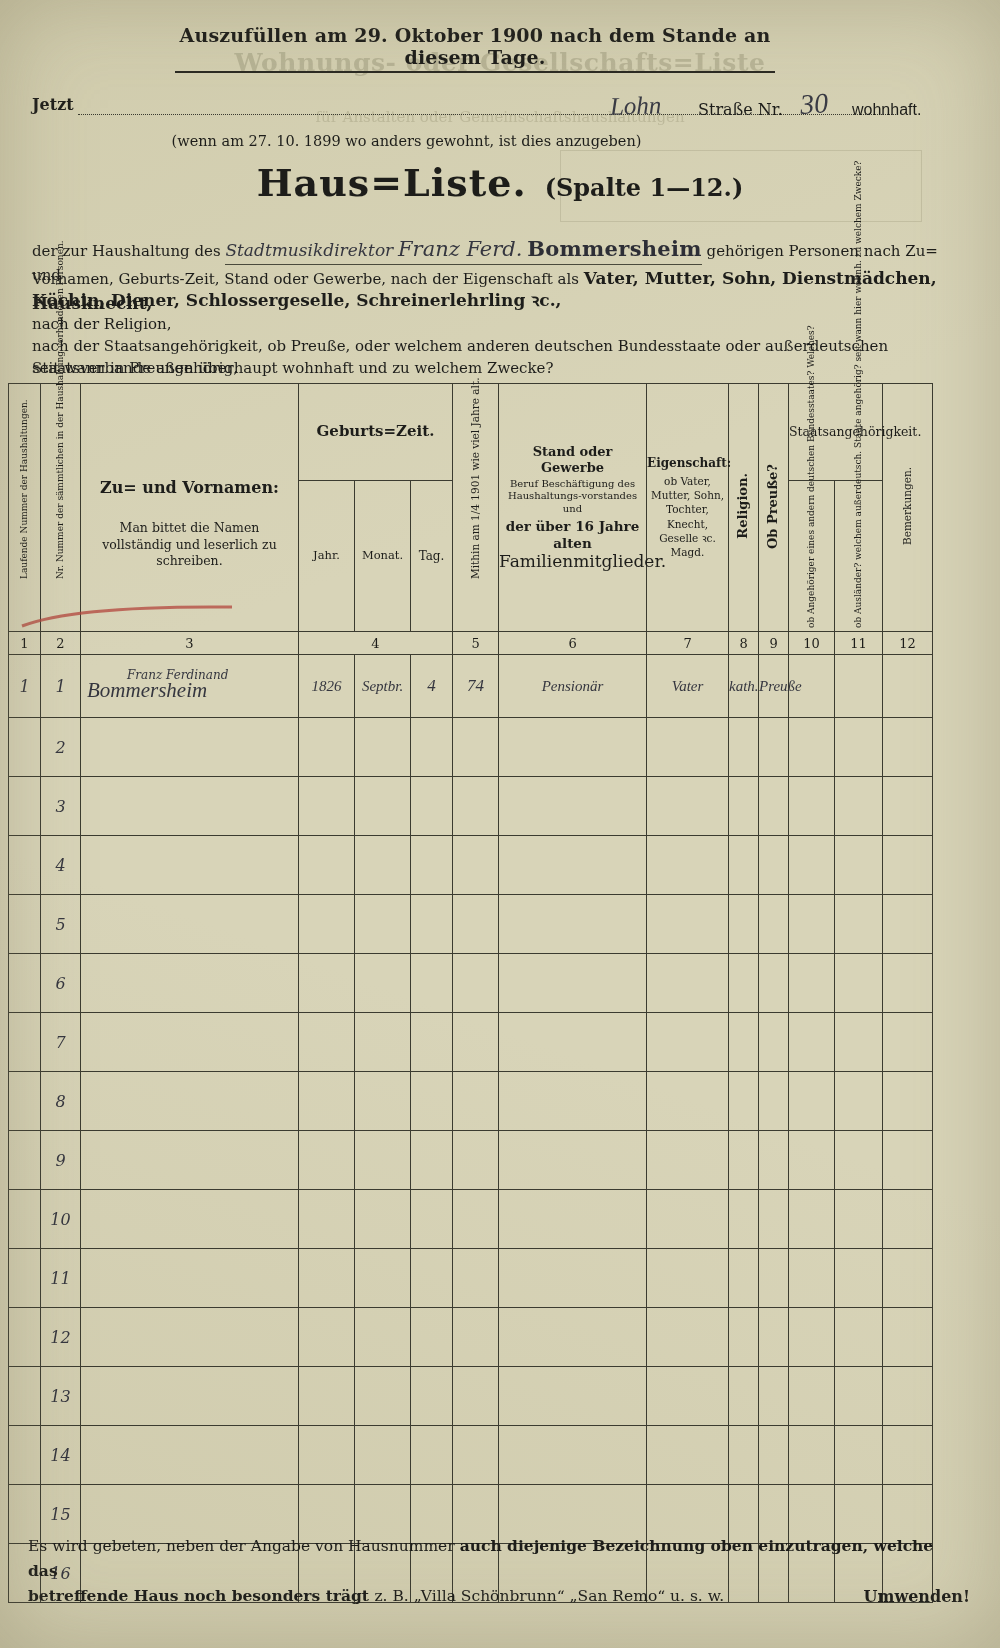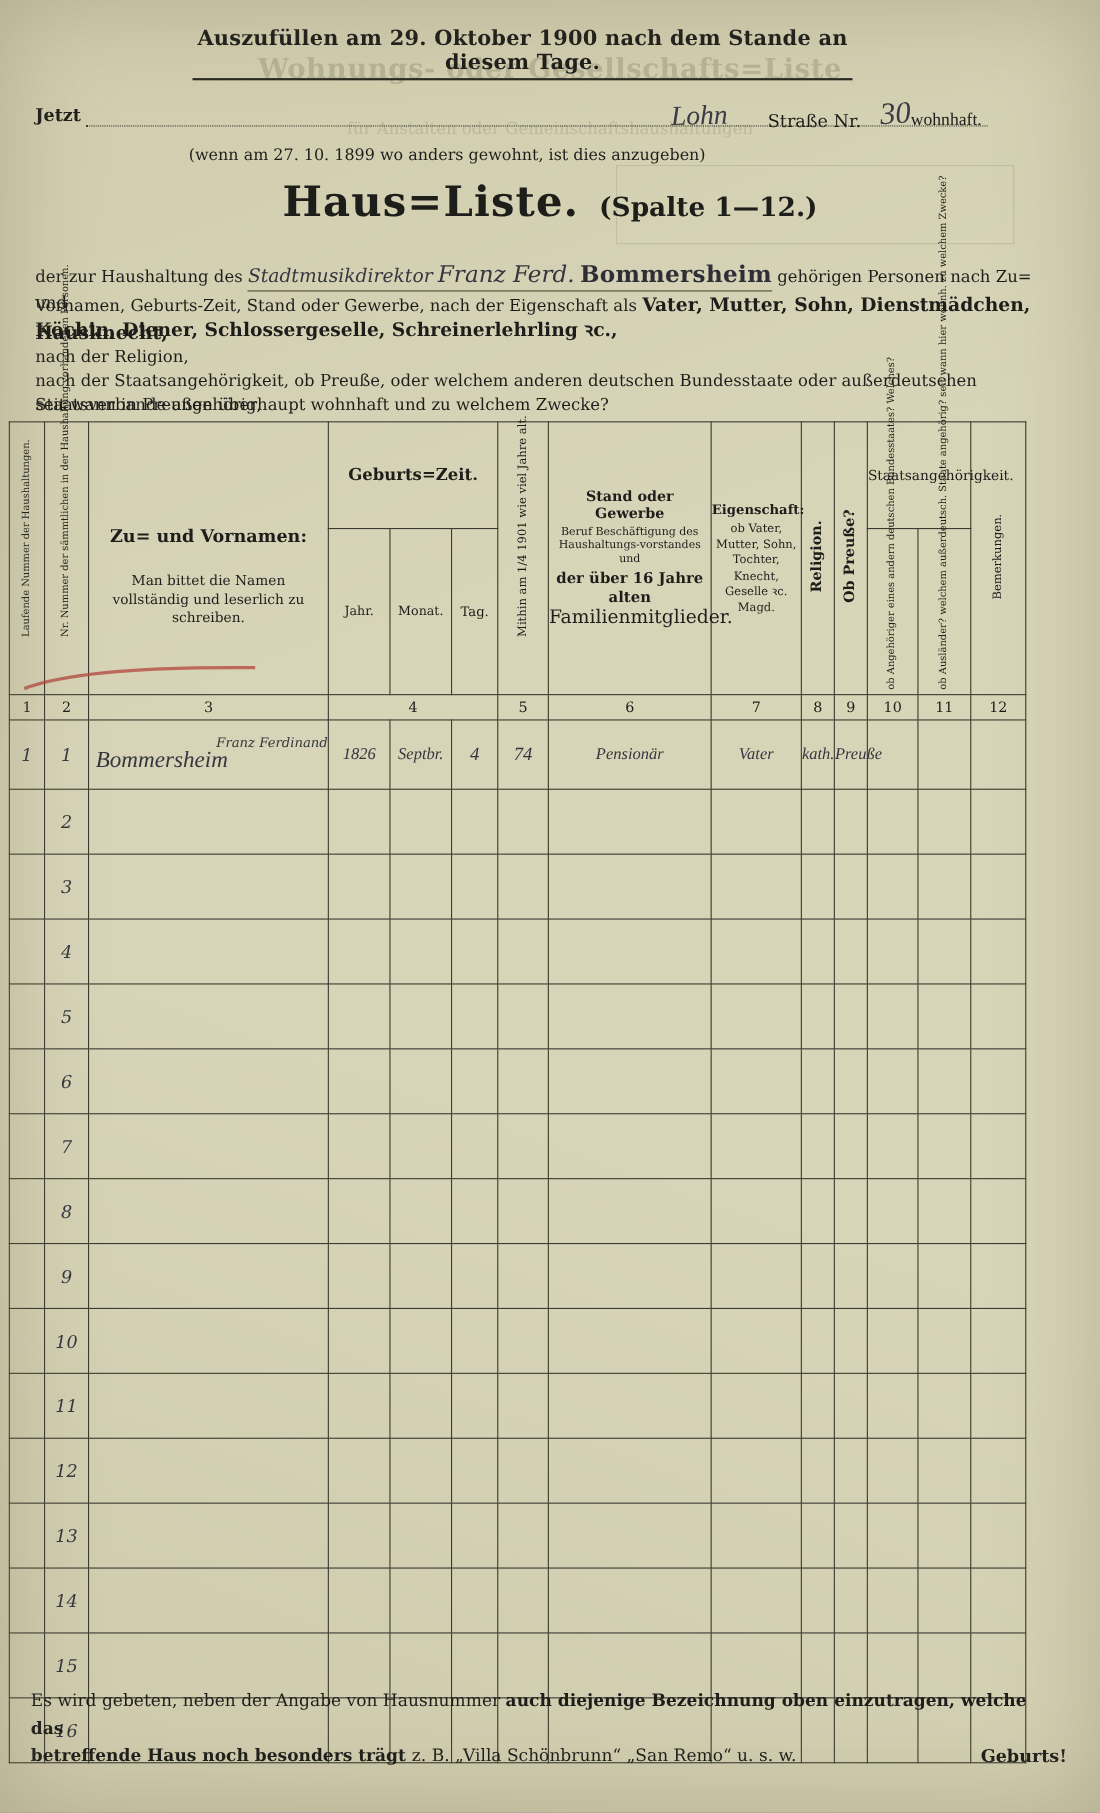--- a/index.html
+++ b/index.html
@@ -114,22 +114,22 @@
     top: 88px;
     left: 800px;
     font-size: 28px;
     font-style: italic;
     color: #3a3b44;
     transform: rotate(-4deg);
   }
   .wohnhaft {
     position: absolute;
     top: 101px;
-    left: 828px;
-    font-family: Liberation Serif, serif;
+    left: 852px;
+    font-family: Liberation Sans, sans-serif;
     font-size: 16px;
   }
 
   .wenn {
     position: absolute;
     top: 133px;
     left: 0;
     width: 813px;
     text-align: center;
     font-family: "DejaVu Serif", serif;
@@ -242,21 +242,21 @@
     font-size: 17px;
     white-space: nowrap;
   }
   .entry.sm { font-size: 15px; }
   .entry.nm { font-size: 21px; }
   .supname {
     display: block;
     font-size: 12px;
     font-style: italic;
     color: #35363f;
-    text-align: right;
+    text-align: left;
     padding-left: 40px;
     line-height: 1;
     margin-bottom: -3px;
   }
   .redmark {
     position: absolute;
     left: 18px;
     top: 604px;
     width: 220px;
     height: 28px;
@@ -688,15 +688,15 @@
     </table>
 
   <svg class="redmark" viewBox="0 0 220 28">
     <path d="M4 22 C40 8, 110 2, 214 3" stroke="#b3453c" stroke-width="3" fill="none" opacity="0.75"></path>
   </svg>
 
   <div class="footer">
     <span>Es wird gebeten, neben der Angabe von Hausnummer </span><span class="b">auch diejenige Bezeichnung oben einzutragen, welche das</span><br>
     <span class="b">betreffende Haus noch besonders trägt </span><span>z. B. „Villa Schönbrunn“  „San Remo“ u. s. w.</span>
   </div>
-  <div class="umwenden">Geburts!</div>
+  <div class="umwenden">Umwenden!</div>
 
 </div>
 
 </body></html>

